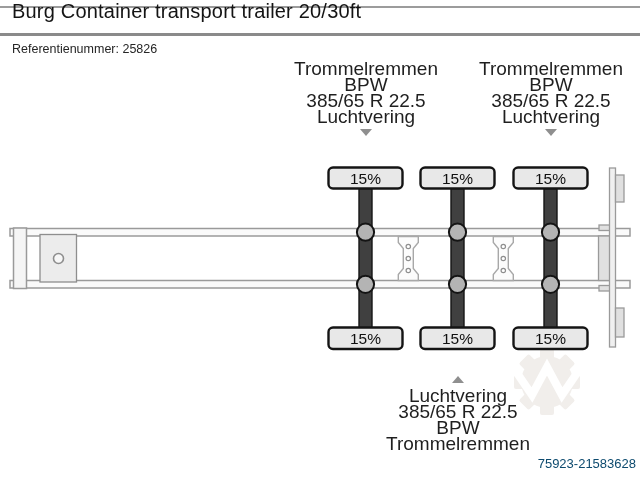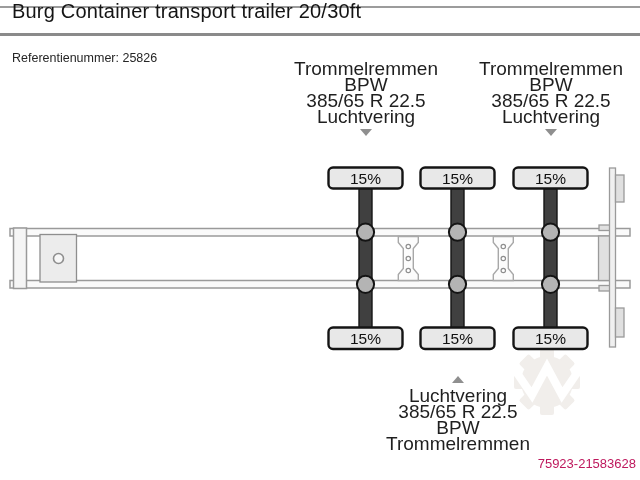--- a/index.html
+++ b/index.html
@@ -4,31 +4,31 @@
 <style>
   html,body{margin:0;padding:0;background:#ffffff;}
   .page{
     position:relative;width:640px;height:480px;background:#ffffff;
     font-family:"Liberation Sans", sans-serif;overflow:hidden;color:#141414;
   }
   .topline{position:absolute;left:0;right:0;top:6px;height:2px;background:#9c9c9c;}
   .title{position:absolute;left:12px;top:0;margin:0;font-size:20px;font-weight:400;
          letter-spacing:0.2px;color:#141414;white-space:nowrap;}
   .title-divider{position:absolute;left:0;right:0;top:33px;height:3px;background:#8a8a8a;}
-  .ref{position:absolute;left:12px;top:42px;font-size:12.5px;color:#262626;margin-top:9px;}
+  .ref{position:absolute;left:12px;top:42px;font-size:12.5px;color:#262626;}
   .spec{position:absolute;width:150px;text-align:center;font-size:19px;line-height:16px;color:#1f1f1f;}
   .spec-tl{left:291px;top:61px;}
   .spec-tr{left:476px;top:61px;}
   .spec-b{left:383px;top:376px;}
   .arrow-down{width:0;height:0;border-left:6px solid transparent;border-right:6px solid transparent;
               border-top:7px solid #8f8f8f;margin:4px auto 0;}
   .arrow-up{width:0;height:0;border-left:6px solid transparent;border-right:6px solid transparent;
             border-bottom:7px solid #8f8f8f;margin:0 auto 5px;}
   .diagram{position:absolute;left:0;top:0;width:640px;height:480px;}
-  .listing-id{position:absolute;right:4px;top:456px;font-size:13px;color:#be185d;}
+  .listing-id{position:absolute;right:4px;top:456px;font-size:13px;color:#0c4a6e;}
 </style>
 </head>
 <body>
 
 <div class="page">
 
   <svg class="diagram" viewBox="0 0 640 480" xmlns="http://www.w3.org/2000/svg">
 
     <g transform="translate(547,382)">
       <g fill="#f1eeeb">

